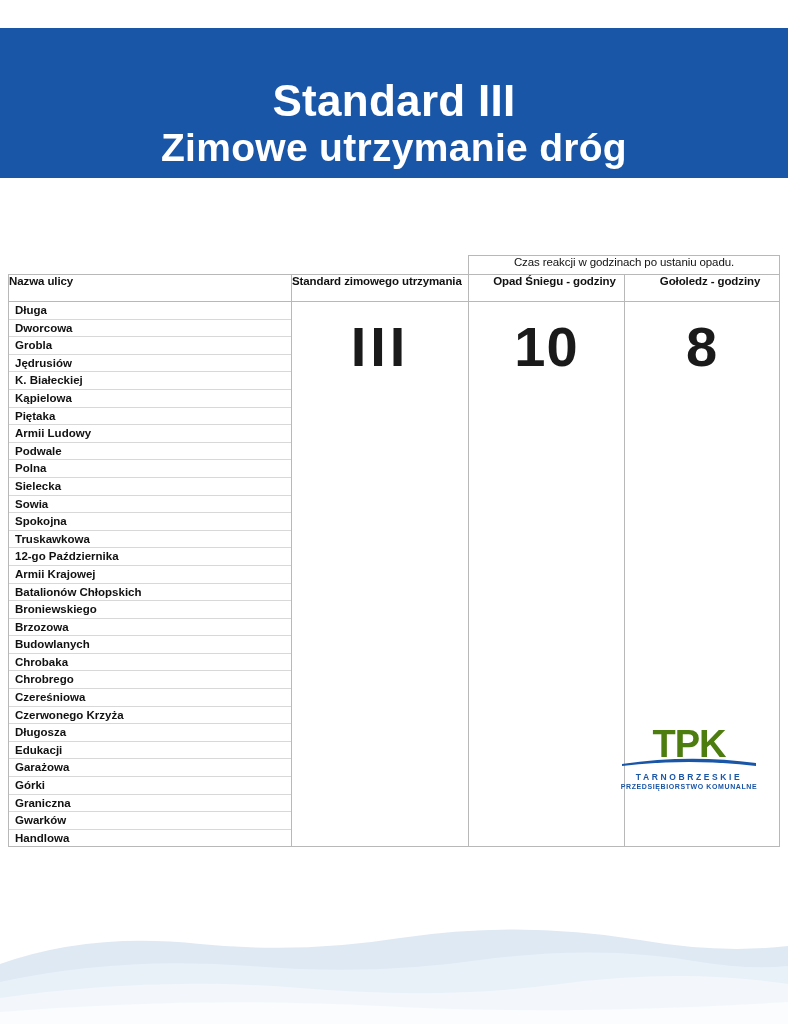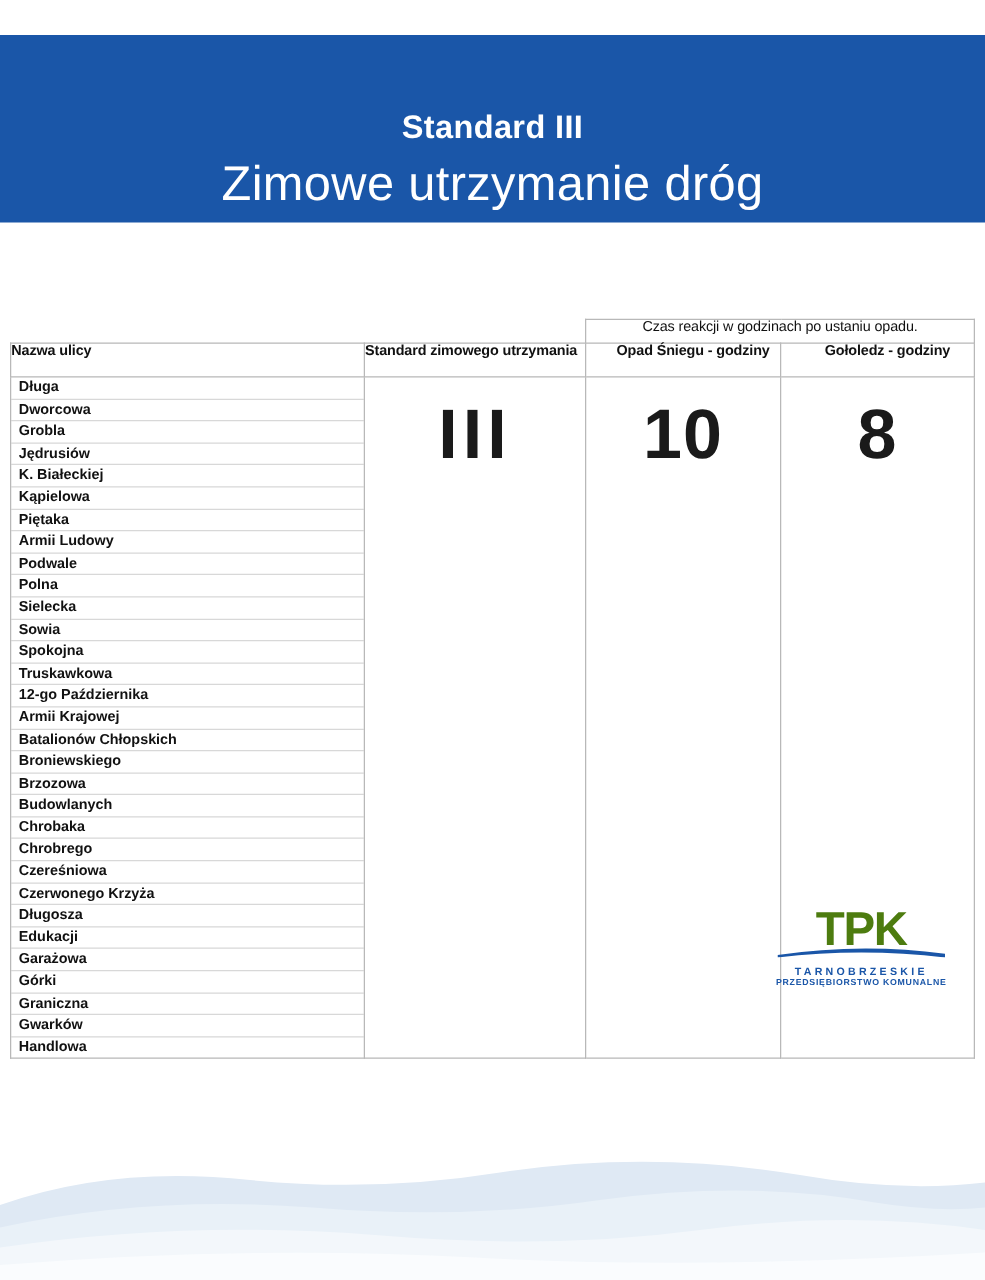--- a/index.html
+++ b/index.html
@@ -23,31 +23,31 @@
     width: 788px;
     height: 150px;
     background: #1a56a8;
     display: flex;
     flex-direction: column;
     align-items: center;
     justify-content: center;
   }
   .header-line1 {
     color: #ffffff;
-    font-size: 26px;
+    font-size: 44px;
     font-weight: bold;
     line-height: 46px;
     letter-spacing: 0.3px;
     text-align: center;
     margin-top: 44px;
   }
   .header-line2 {
     color: #ffffff;
     font-size: 39px;
-    font-weight: normal;
+    font-weight: bold;
     line-height: 48px;
     letter-spacing: 0.3px;
     text-align: center;
   }
 
   
   .table-wrap {
     position: absolute;
     left: 8px;
     top: 255px;

